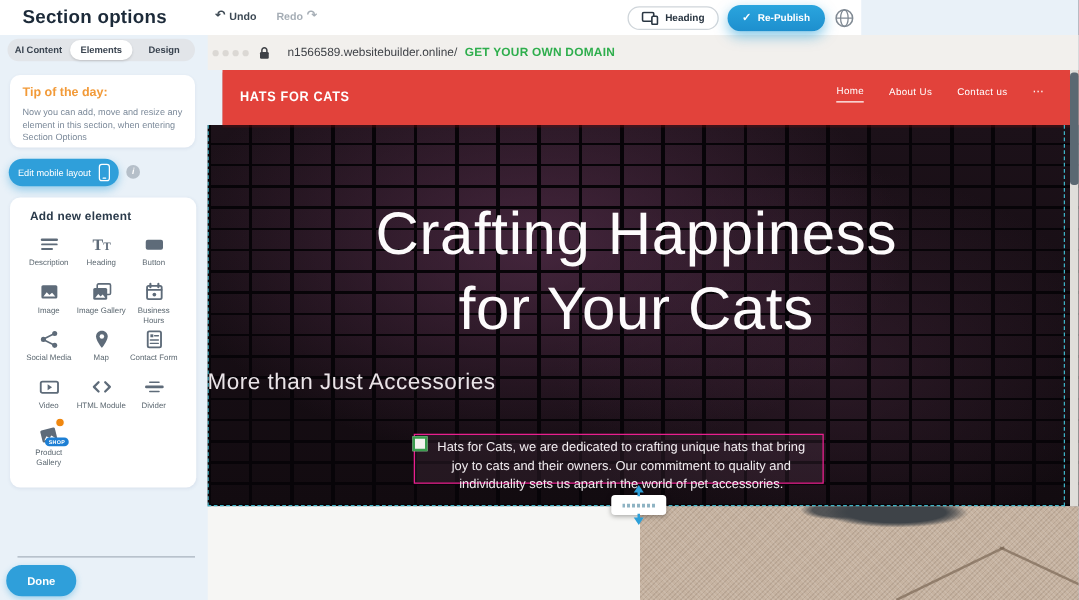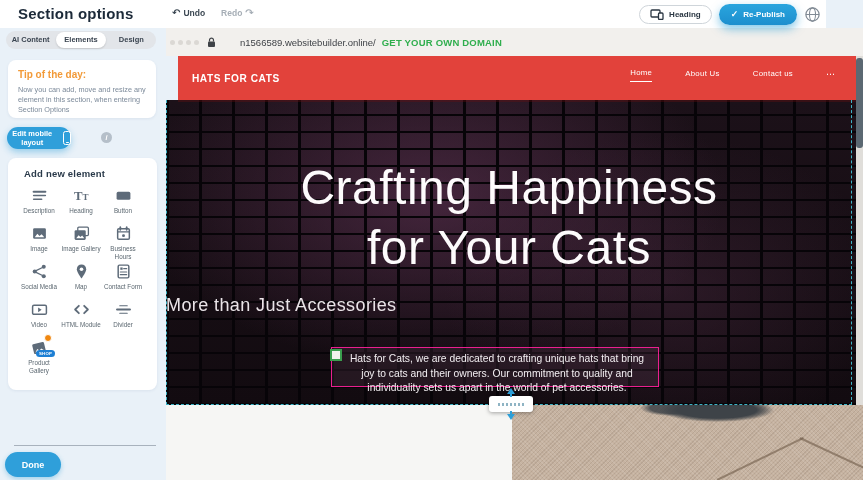--- a/index.html
+++ b/index.html
@@ -1,41 +1,41 @@
 <!DOCTYPE html>
 <html><head>
 <meta charset="utf-8">
 <style>
   * { margin:0; padding:0; box-sizing:border-box; }
   html,body { width:863px; height:480px; overflow:hidden; }
   body { font-family:"Liberation Sans","DejaVu Sans",sans-serif; background:#e9f1f8; }
   .app { position:relative; width:863px; height:480px; }
 
   
-  .topbar { position:absolute; left:0; top:0; width:826px; height:28px; background:#fff; z-index:30; }
+  .topbar { position:absolute; left:0; top:0; width:689px; height:28px; background:#fff; z-index:30; }
   .page-title { position:absolute; left:18px; top:5px; font-size:15px; font-weight:bold; color:#1c2a39; letter-spacing:.2px; }
   .undo-group { position:absolute; left:172px; top:7px; display:flex; align-items:center; gap:6px; font-size:8.5px; }
   .undo-btn { display:flex; align-items:center; gap:3px; color:#3c4853; font-weight:bold; cursor:pointer; }
   .redo-btn { display:flex; align-items:center; gap:3px; color:#a6aeb6; font-weight:bold; margin-left:10px; cursor:pointer; }
   .u-ico { font-family:"DejaVu Sans",sans-serif; font-size:10px; }
   .topbar-right { position:absolute; right:5px; top:0; height:28px; display:flex; align-items:center; gap:7px; }
   .btn-preview { display:flex; align-items:center; gap:5px; height:19px; padding:0 10px; background:#fff; border:1px solid #cfd5da; border-radius:11px; font-size:8px; font-weight:bold; color:#2a3642; cursor:pointer; }
   .btn-republish { display:flex; align-items:center; gap:5px; height:21px; padding:0 12px; background:linear-gradient(#2aa5de,#1d8fce); border:none; border-radius:12px; font-size:8px; font-weight:bold; color:#fff; box-shadow:0 4px 10px rgba(30,154,214,.55); cursor:pointer; }
   .check { font-size:9px; }
   .globe { width:17px; height:17px; cursor:pointer; }
 
   
   .sidebar { position:absolute; left:0; top:28px; width:166px; height:452px; background:#e9f1f8; z-index:20; }
   .tabs { position:absolute; left:6px; top:3px; width:150px; height:18px; background:#e2e5e9; border-radius:10px; display:flex; align-items:center; }
   .tab { flex:1; text-align:center; font-size:7.5px; font-weight:bold; color:#3a4450; line-height:16px; border-radius:9px; cursor:pointer; }
   .tab.active { background:#fff; height:16px; margin:1px; box-shadow:0 1px 2px rgba(0,0,0,.15); }
   .tip-card { position:absolute; left:8px; top:32px; width:148px; height:58px; background:#fff; border-radius:8px; box-shadow:0 1px 3px rgba(40,70,110,.08); padding:9px 10px; }
   .tip-title { font-size:10px; font-weight:bold; color:#f29a38; margin-bottom:5px; }
   .tip-body { font-size:7.3px; color:#7c8a9a; line-height:1.4; }
-  .btn-edit-mobile { position:absolute; left:7px; top:99px; width:64px; height:22px; background:#2f9fda; border:none; border-radius:12px; color:#fff; font-size:7.4px; font-weight:bold; display:flex; align-items:center; justify-content:center; gap:6px; box-shadow:0 3px 7px rgba(47,159,218,.45); cursor:pointer; }
+  .btn-edit-mobile { position:absolute; left:7px; top:99px; width:88px; height:22px; background:#2f9fda; border:none; border-radius:12px; color:#fff; font-size:7.4px; font-weight:normal; display:flex; align-items:center; justify-content:center; gap:6px; box-shadow:0 3px 7px rgba(47,159,218,.45); cursor:pointer; }
   .phone-ico { width:9px; height:14px; border:1.2px solid #fff; border-radius:2.5px; position:relative; }
   .phone-ico:after { content:""; position:absolute; left:2px; bottom:1px; width:3px; height:1.5px; background:#fff; border-radius:1px; }
   .info-dot { position:absolute; left:101px; top:104px; width:11px; height:11px; border-radius:50%; background:#b5bfc9; color:#fff; font-size:7px; font-weight:bold; text-align:center; line-height:11px; font-style:italic; cursor:pointer; }
   .add-card { position:absolute; left:8px; top:130px; width:149px; height:232px; background:#fff; border-radius:8px; box-shadow:0 1px 3px rgba(40,70,110,.08); padding:10px 0 0 10px; }
   .add-title { font-size:9.5px; font-weight:bold; color:#2a3a4a; margin:0 0 8px 6px; letter-spacing:.2px; }
   .grid { display:grid; grid-template-columns:42px 42px 42px; grid-auto-rows:38px; }
   .cell { display:flex; flex-direction:column; align-items:center; cursor:pointer; }
   .cell svg { flex:0 0 auto; }
   .cl { font-size:6.3px; color:#5b6770; text-align:center; line-height:1.25; margin-top:3px; }
   .pg-wrap { position:relative; width:20px; height:17px; }
@@ -43,27 +43,27 @@
   .badge-shop { position:absolute; right:-6px; bottom:-1px; background:#1d7fd4; color:#fff; font-size:4.3px; font-weight:bold; padding:1px 3px; border-radius:4px; letter-spacing:.2px; }
   .side-divider { position:absolute; left:14px; top:417px; width:142px; height:1px; background:#a8b2bd; }
   .btn-done { position:absolute; left:5px; top:424px; width:56px; height:25px; background:#2f9fda; border:none; border-radius:13px; color:#fff; font-size:9px; font-weight:bold; cursor:pointer; box-shadow:0 2px 5px rgba(47,159,218,.4); }
 
   
   .main { position:absolute; left:166px; top:28px; width:697px; height:452px; }
   .browser-bar { position:absolute; left:0; top:0; width:697px; height:28px; background:#f2f0ed; display:flex; align-items:center; }
   .dots { display:flex; gap:3px; margin-left:4px; }
   .dot { width:5px; height:5px; border-radius:50%; background:#dbd8d4; }
   .lock { margin-left:8px; }
-  .url { font-size:9.5px; color:#3f4247; margin-left:24px;text-align:right; }
+  .url { font-size:9.5px; color:#3f4247; margin-left:14px;text-align:right; }
   .domain-cta { font-size:9.5px; font-weight:bold; color:#2fae4d; margin-left:6px; letter-spacing:.2px; cursor:pointer; }
 
   .site { position:absolute; left:0; top:28px; width:697px; height:424px; }
   .site-header { position:absolute; left:12px; top:0; width:697px; height:44px; background:#e2423b; box-shadow:0 2px 0 rgba(110,15,15,.35); z-index:3; }
   .logo { position:absolute; left:14px; top:16px; color:#fff; font-size:11px; font-weight:bold; letter-spacing:.6px; transform:scaleX(.92); transform-origin:left; }
-  .nav { position:absolute; right:40px; top:12px; display:flex; align-items:center; gap:33px; }
+  .nav { position:absolute; right:40px; top:12px; display:flex; align-items:center; gap:20px; }
   .nav-item { color:#fff; font-size:7.8px; letter-spacing:.3px; padding-bottom:4px; cursor:pointer; }
   .nav-item.active { border-bottom:1.5px solid #fff; }
   .nav-more { color:#fff; font-size:9px; cursor:pointer; padding-bottom:3px; }
 
   .hero { position:absolute; left:0; top:44px; width:697px; height:305px; background-color:#241722;
     background-image:
       repeating-linear-gradient(0deg, #070408 0 2px, rgba(0,0,0,0) 2px 17px),
       repeating-linear-gradient(90deg, #070408 0 3px, rgba(0,0,0,0) 3px 33px),
       radial-gradient(ellipse 430px 250px at 38% 32%, rgba(104,56,92,.55), rgba(0,0,0,0) 68%),
       radial-gradient(ellipse 320px 220px at 72% 62%, rgba(78,44,68,.4), rgba(0,0,0,0) 70%),

